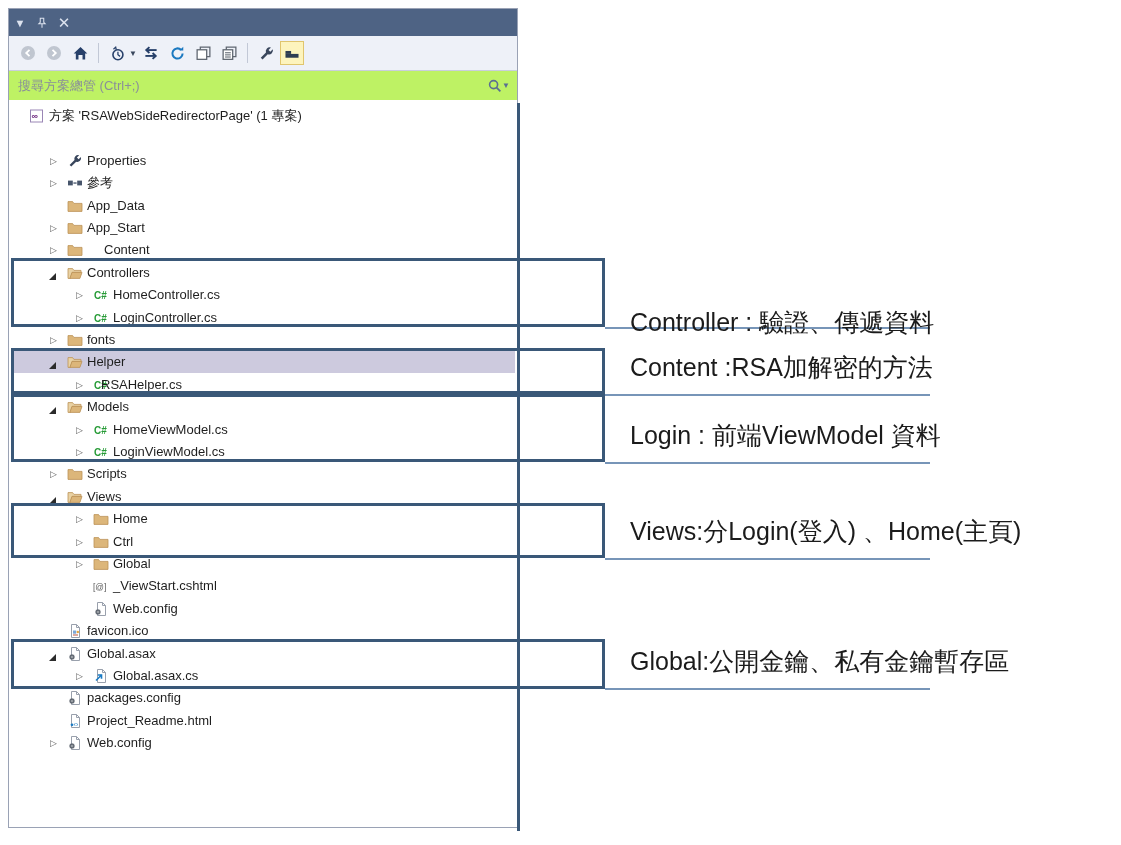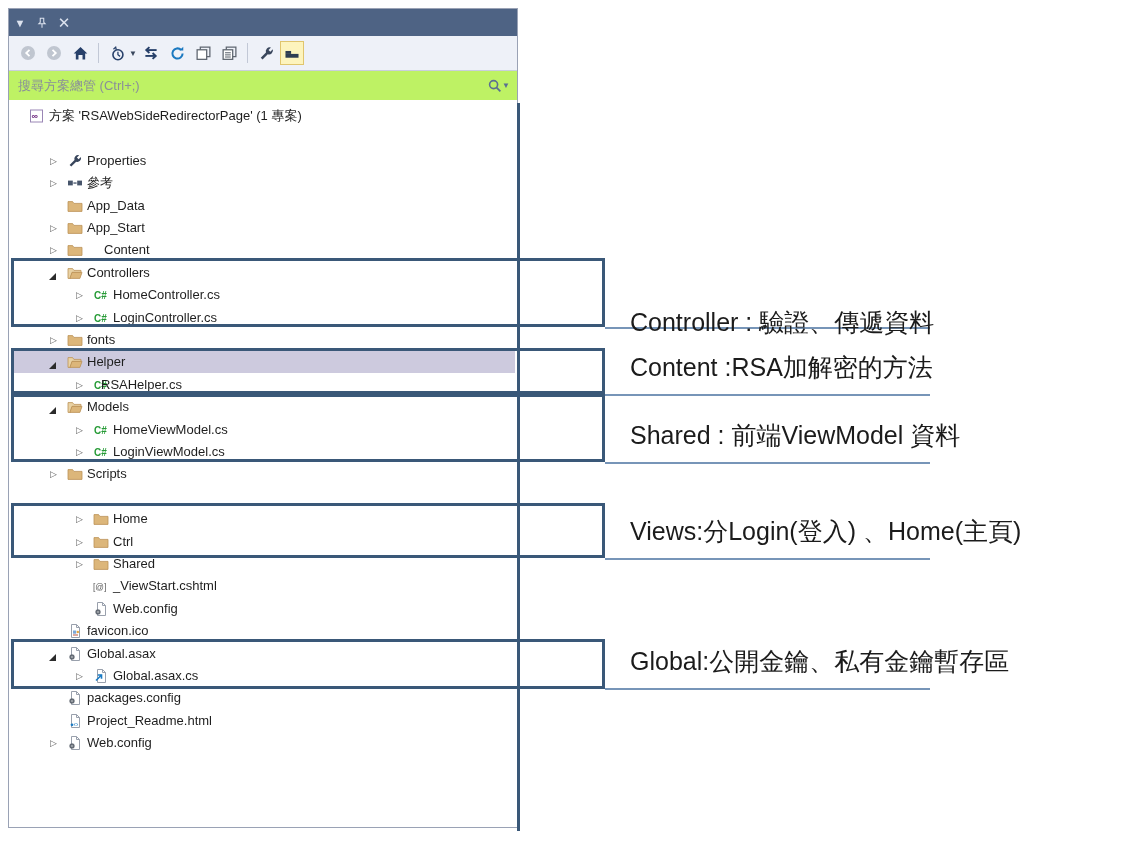--- a/index.html
+++ b/index.html
@@ -297,20 +297,30 @@
         </div>
         <div class="row" style="top: 363.4px;">
           <span class="arr" style="left: 41px;">▷</span>
           <span class="icn" style="left: 58px;">
             <svg width="16" height="16" viewBox="0 0 16 16">
               <path d="M1 3.6h4.6l1.3 1.8H15v8H1z" fill="#dcb67a" stroke="#bb9257" stroke-width=".8"></path>
             </svg>
           </span>
           <span class="lbl" style="left: 78px;">Scripts</span>
         </div>
+        <div class="row" style="top: 385.8px;">
+          <span class="arr exp" style="left: 40px;"></span>
+          <span class="icn" style="left: 58px;">
+            <svg width="16" height="16" viewBox="0 0 16 16">
+              <path d="M1 3.6h4.6l1.3 1.8H14v2H5.2L3.4 13.4H1z" fill="#e9d2a4" stroke="#bb9257" stroke-width=".8"></path>
+              <path d="M5 7.4h10l-2.1 6H2.9z" fill="#dcb67a" stroke="#bb9257" stroke-width=".8"></path>
+            </svg>
+          </span>
+          <span class="lbl" style="left: 78px;">Views</span>
+        </div>
         <div class="row" style="top: 408.2px;">
           <span class="arr" style="left: 67px;">▷</span>
           <span class="icn" style="left: 84px;">
             <svg width="16" height="16" viewBox="0 0 16 16">
               <path d="M1 3.6h4.6l1.3 1.8H15v8H1z" fill="#dcb67a" stroke="#bb9257" stroke-width=".8"></path>
             </svg>
           </span>
           <span class="lbl" style="left: 104px;">Home</span>
         </div>
         <div class="row" style="top: 430.6px;">
@@ -322,21 +332,21 @@
           </span>
           <span class="lbl" style="left: 104px;">Ctrl</span>
         </div>
         <div class="row" style="top: 453px;">
           <span class="arr" style="left: 67px;">▷</span>
           <span class="icn" style="left: 84px;">
             <svg width="16" height="16" viewBox="0 0 16 16">
               <path d="M1 3.6h4.6l1.3 1.8H15v8H1z" fill="#dcb67a" stroke="#bb9257" stroke-width=".8"></path>
             </svg>
           </span>
-          <span class="lbl" style="left: 104px;">Shared</span>
+          <span class="lbl" style="left: 104px;">Global</span>
         </div>
         <div class="row" style="top: 475.4px;">
           <span class="icn" style="left: 84px;">
             <svg width="16" height="16" viewBox="0 0 16 16">
               <text x="0" y="11.5" font-size="8.5" fill="#5a5a5a">[@]</text>
             </svg>
           </span>
           <span class="lbl" style="left: 104px;">_ViewStart.cshtml</span>
         </div>
         <div class="row" style="top: 497.8px;">
@@ -458,16 +468,16 @@
   <div class="hbox" style="top:639px;height:44px;"></div>
 
   <div class="leader" style="top:327px;"></div>
   <div class="leader" style="top:394px;"></div>
   <div class="leader" style="top:462px;"></div>
   <div class="leader" style="top:558px;"></div>
   <div class="leader" style="top:688px;"></div>
 
   <div class="note" style="top:283px;margin-top:22px;">Controller : 驗證、傳遞資料</div>
   <div class="note" style="top:350px;">Content :RSA加解密的方法</div>
-  <div class="note" style="top:418px;">Shared : 前端ViewModel 資料</div>
+  <div class="note" style="top:418px;">Login : 前端ViewModel 資料</div>
   <div class="note" style="top:514px;">Views:分Login(登入) 、Home(主頁)</div>
   <div class="note" style="top:644px;">Global:公開金鑰、私有金鑰暫存區</div>
 </div>
 
 </body></html>

